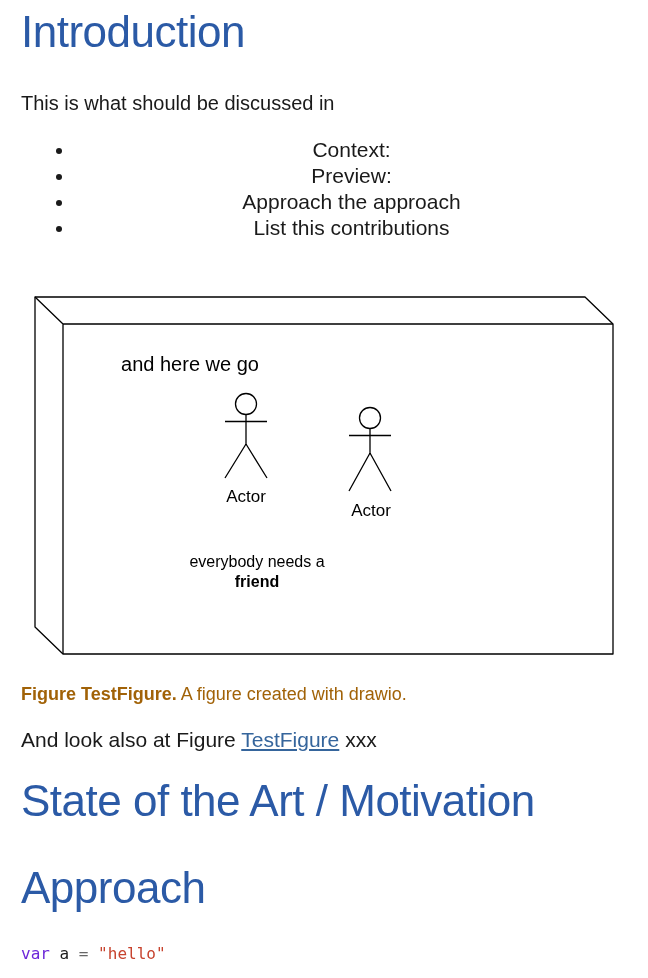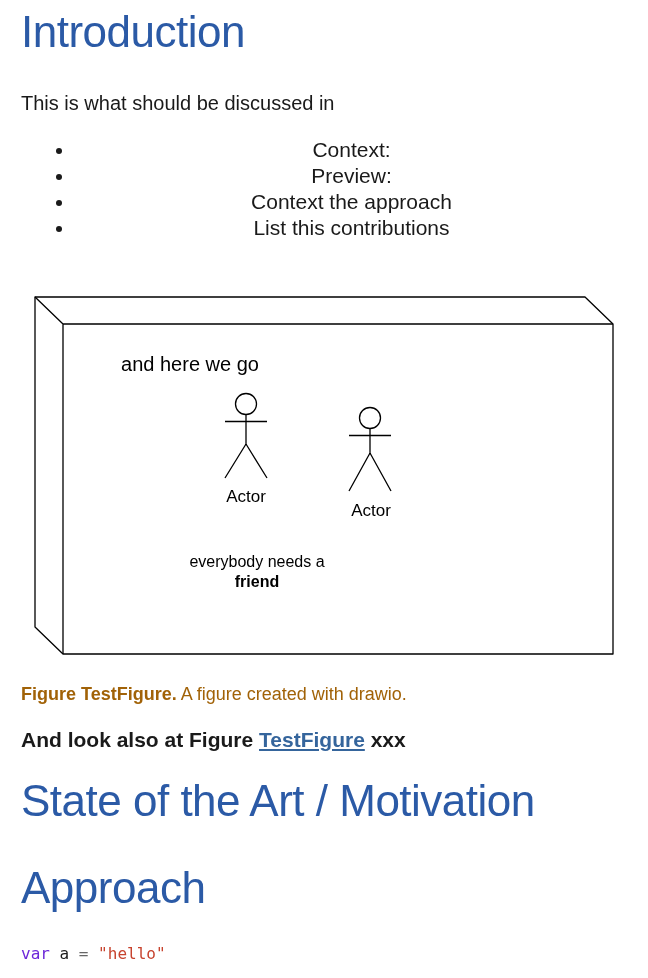--- a/index.html
+++ b/index.html
@@ -63,21 +63,20 @@
     margin: 24px 0 0 0;
     font-size: 18px;
     line-height: 26px;
     color: #a16207;
   }
   p.caption .cap-bold { font-weight: bold; }
   p.crossref {
     margin: 20px 0 0 0;
     font-size: 21px;
     line-height: 26px;
-    font-weight: bold;
   }
   p.crossref a {
     color: #35659c;
     text-decoration: underline;
     cursor: pointer;
   }
   h1.h-state    { margin-top: 24px; }
   h1.h-approach { margin-top: 38px; }
   pre.code {
     margin: 32px 0 0 0;
@@ -96,21 +95,21 @@
 
 <main class="doc">
 
   <h1>Introduction</h1>
 
   <p class="lead">This is what should be discussed in</p>
 
   <ul class="intro-list">
     <li>Context:</li>
     <li>Preview:</li>
-    <li>Context the approach</li>
+    <li>Approach the approach</li>
     <li>List this contributions</li>
   </ul>
 
   <svg class="figure" width="582" height="361" viewBox="0 0 582 361">
     <path class="face" d="M1,1 L551,1 L579,28 L579,358 L29,358 L1,331 Z"></path>
     <path d="M1,1 L29,28 M29,28 L579,28 M29,28 L29,358"></path>
 
     <text class="fig-note" x="156" y="75">and here we go</text>
 
     <g>

